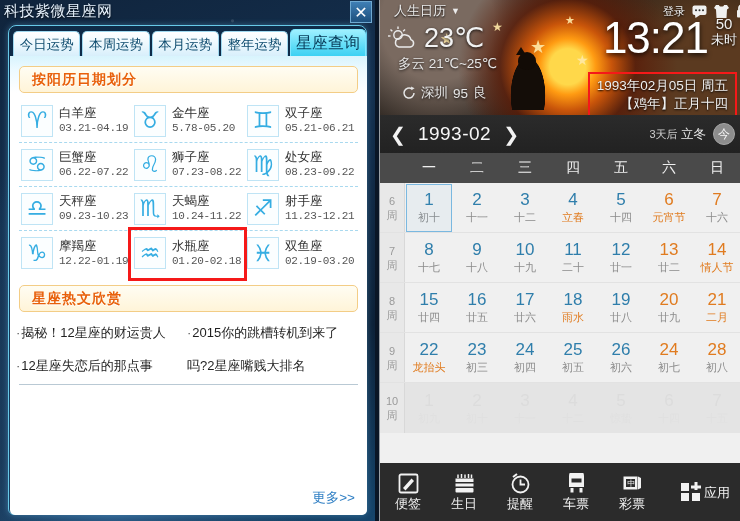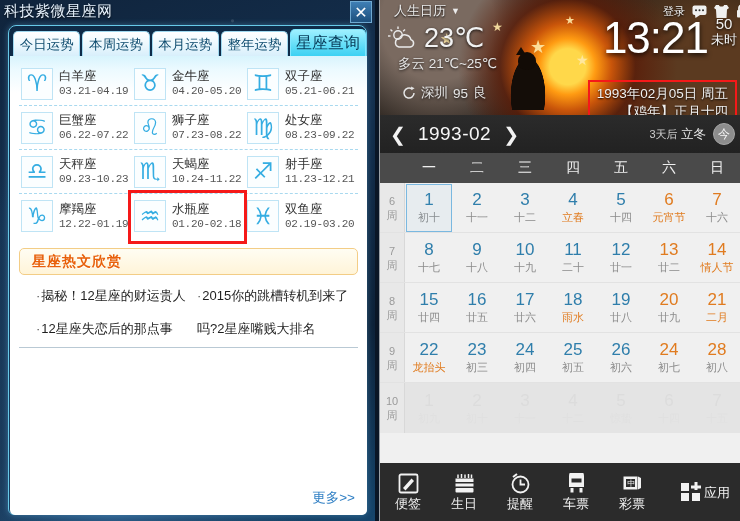--- a/index.html
+++ b/index.html
@@ -105,21 +105,21 @@
   .sign-date {
     font-size: 11px; color: #555; line-height: 14px;
     font-family: "Liberation Mono","DejaVu Sans Mono",monospace;
     letter-spacing: -0.3px;
   }
   .sign-cell.highlight::after {
     content:""; position: absolute; left: -4px; top: -5px;
     width: 113px; height: 48px;
     border: 3px solid #f51919; pointer-events: none;
   }
-  #article-list { margin: 4px 9px 0 26px; }
+  #article-list { margin: 4px 9px 0 6px; }
   .article-row { display: flex; height: 33px; align-items: center; }
   .article-item {
     width: 50%; font-size: 13px; color: #1f1f1f;
     white-space: nowrap; cursor: pointer;
   }
   .article-item .dot { color: #555; margin-right: 1px; }
   #more-bar {
     position: absolute; right: 12px; bottom: 8px;
     font-size: 13.5px; color: #2f7fc4; cursor: pointer;
   }
@@ -196,21 +196,21 @@
   #clock-time {
     color: #ffffff; font-size: 44px; line-height: 44px; font-weight: 400;
     text-shadow: 0 2px 5px rgba(0,0,0,0.8);
     letter-spacing: -1px;
     margin-left: 8px;
   }
   #clock-side { margin-left: 3px; color: #f0f0f0; text-align: center; }
   #clock-sec { font-size: 15px; line-height: 16px; text-shadow: 0 1px 3px #000; }
   #clock-shichen { font-size: 13px; line-height: 16px; text-shadow: 0 1px 3px #000; }
   #date-box {
-    margin-top: 20px; border: 2px solid #f51919; padding: 3px 7px 4px 7px;
+    margin-top: 12px; border: 2px solid #f51919; padding: 3px 7px 4px 7px;
     color: #f0f0f0; text-align: right;
   }
   #date-solar { font-size: 13.5px; line-height: 18px; text-shadow: 0 1px 2px #000; }
   #date-lunar { font-size: 13.5px; line-height: 18px; text-shadow: 0 1px 2px #000; }
 
   #cal-navbar {
     position: relative; width: 361px; height: 38px;
     background: linear-gradient(180deg,#2b2b2b 0%,#222222 100%);
     display: flex; align-items: center;
   }
@@ -308,35 +308,36 @@
     <div id="zw-tabs">
       <div class="zw-tab">今日运势</div>
       <div class="zw-tab">本周运势</div>
       <div class="zw-tab">本月运势</div>
       <div class="zw-tab">整年运势</div>
       <div class="zw-tab active">星座查询</div>
     </div>
 
     <div id="zw-body">
 
+      <div class="section-header">按阳历日期划分</div>
 
       <div id="sign-grid">
         <div class="sign-row">
           <div class="sign-cell">
             <div class="sign-icon">♈</div>
             <div class="sign-text">
               <div class="sign-name">白羊座</div>
               <div class="sign-date">03.21-04.19</div>
             </div>
           </div>
           <div class="sign-cell">
             <div class="sign-icon">♉</div>
             <div class="sign-text">
               <div class="sign-name">金牛座</div>
-              <div class="sign-date">04.20-05.20</div>
+              <div class="sign-date">5.78-05.20</div>
             </div>
           </div>
           <div class="sign-cell">
             <div class="sign-icon">♊</div>
             <div class="sign-text">
               <div class="sign-name">双子座</div>
               <div class="sign-date">05.21-06.21</div>
             </div>
           </div>
         </div>

